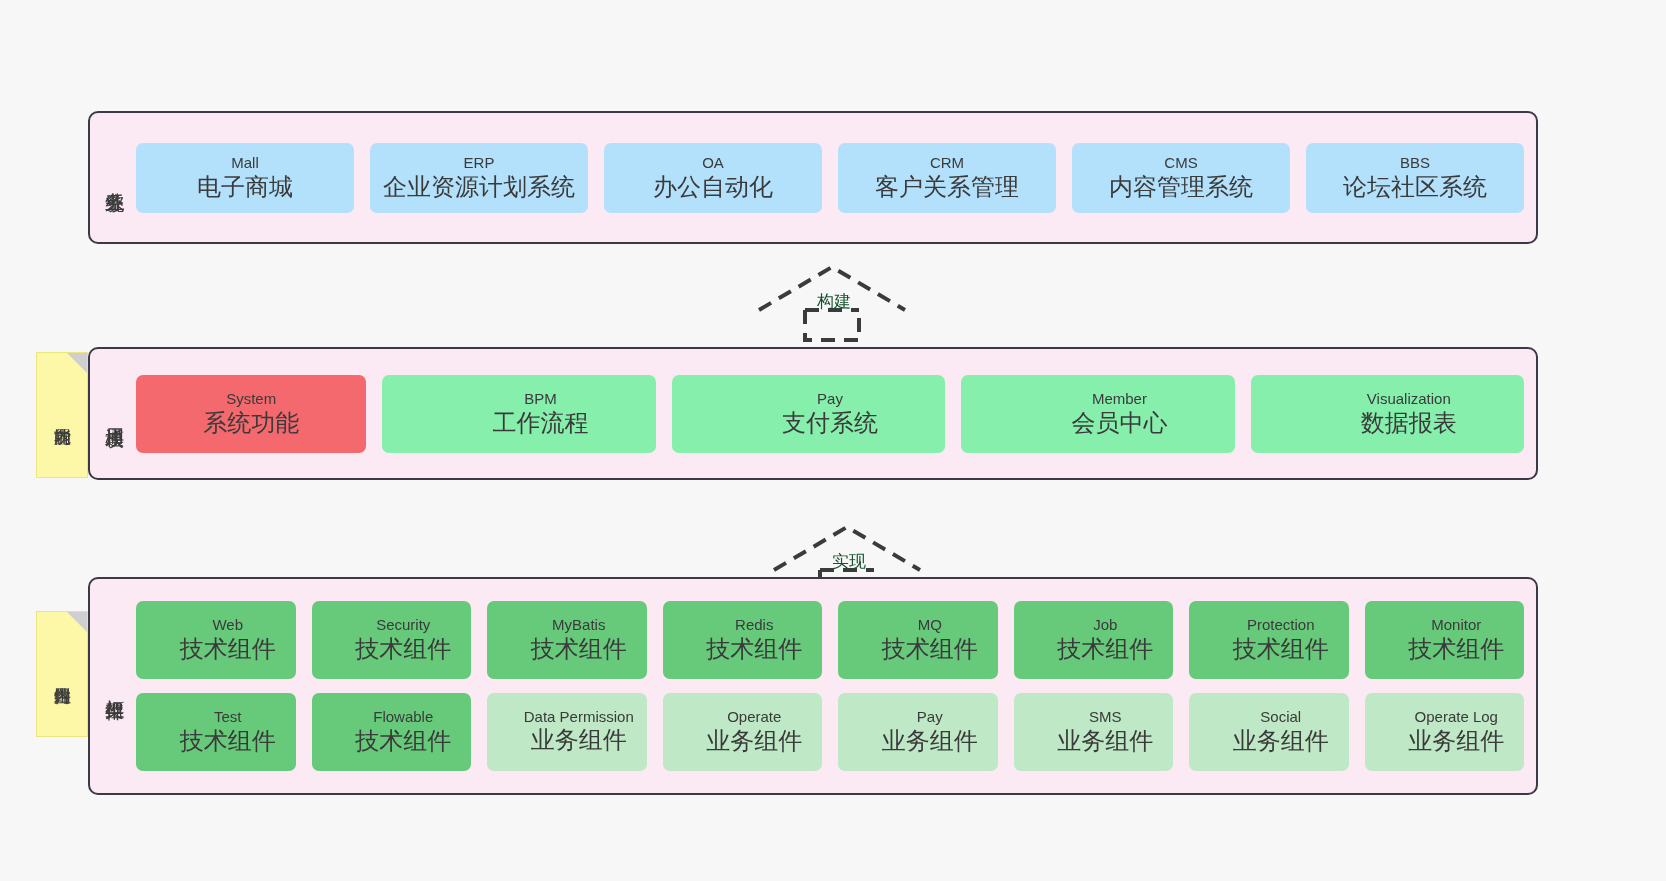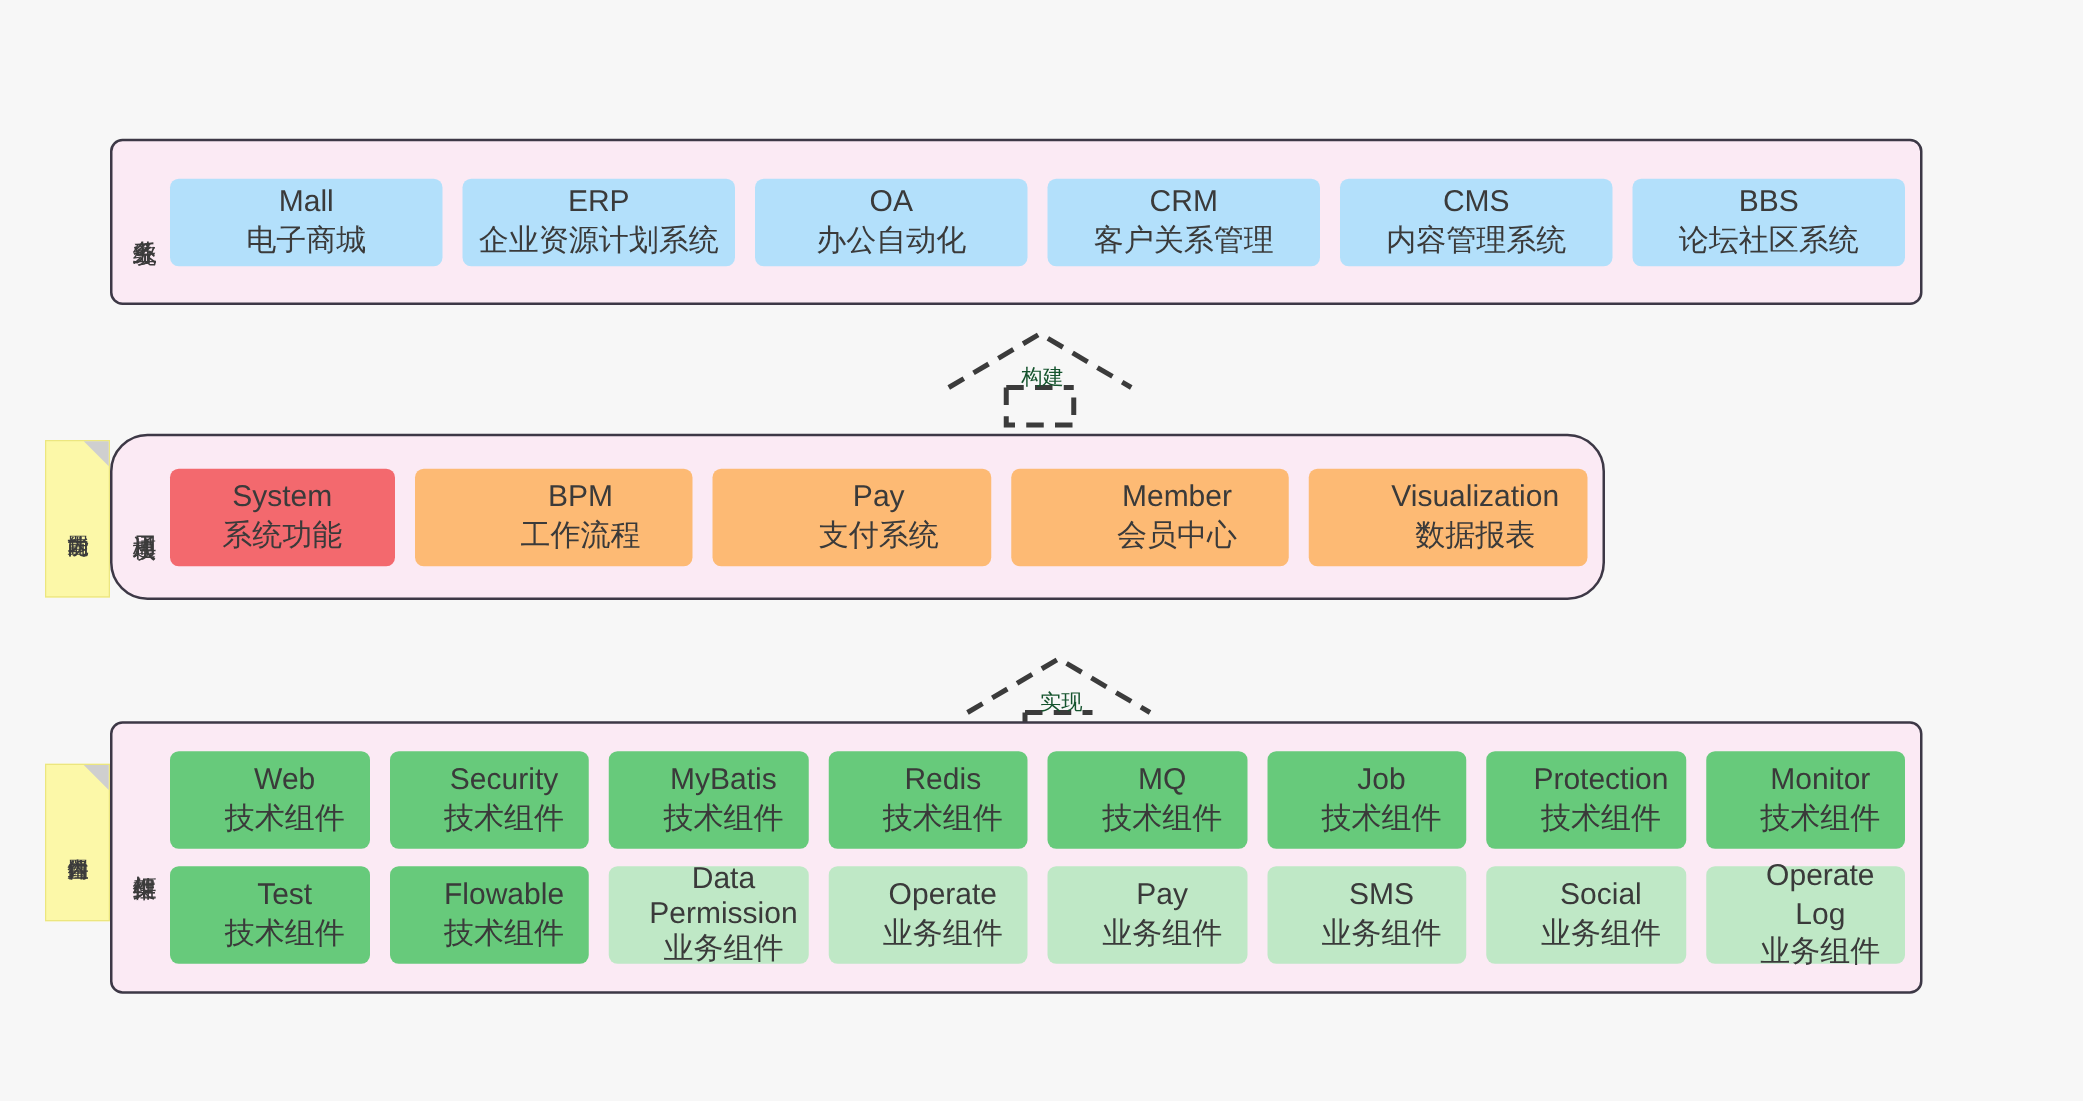--- a/index.html
+++ b/index.html
@@ -60,34 +60,34 @@
     border-radius:7px;
     display:flex;
     flex-direction:column;
     align-items:center;
     justify-content:center;
     text-align:center;
     padding:6px 4px;
     line-height:1.28;
     color:#3a3a3a;
   }
-  .card .en { font-size:24px; }
+  .card .en { font-size:15px; }
   .card .cn { font-size:24px; }
   .card.two-line-en .en { line-height:1.15; }
 
   .c-blue      { background:#b3e0fb; }
   .c-red       { background:#f3696e; }
-  .c-pink      { background:#fdba74;padding-left:47px; }
+  .c-pink      { background:#86efac;padding-left:47px; }
   .c-green     { background:#67ca7b; }
   .c-lgreen    { background:#bfe8c6; }
 
   
   #band-business { left:88px; top:111px; width:1450px; height:133px; }
   #band-business .card { height:70px; }
-  #band-modules  { left:88px; top:347px; width:1196px; height:133px;border-radius:30px; }
+  #band-modules  { left:88px; top:347px; width:1450px; height:133px; }
   #band-modules .card { height:78px; }
   #band-framework{ left:88px; top:577px; width:1450px; height:218px; }
   #band-framework .card { height:78px;padding-left:28px; }
   #band-framework .band-body { gap:14px; justify-content:center; }
 
   
   .sticky {
     position:absolute;
     width:52px;
     background:#fcf8a8;

